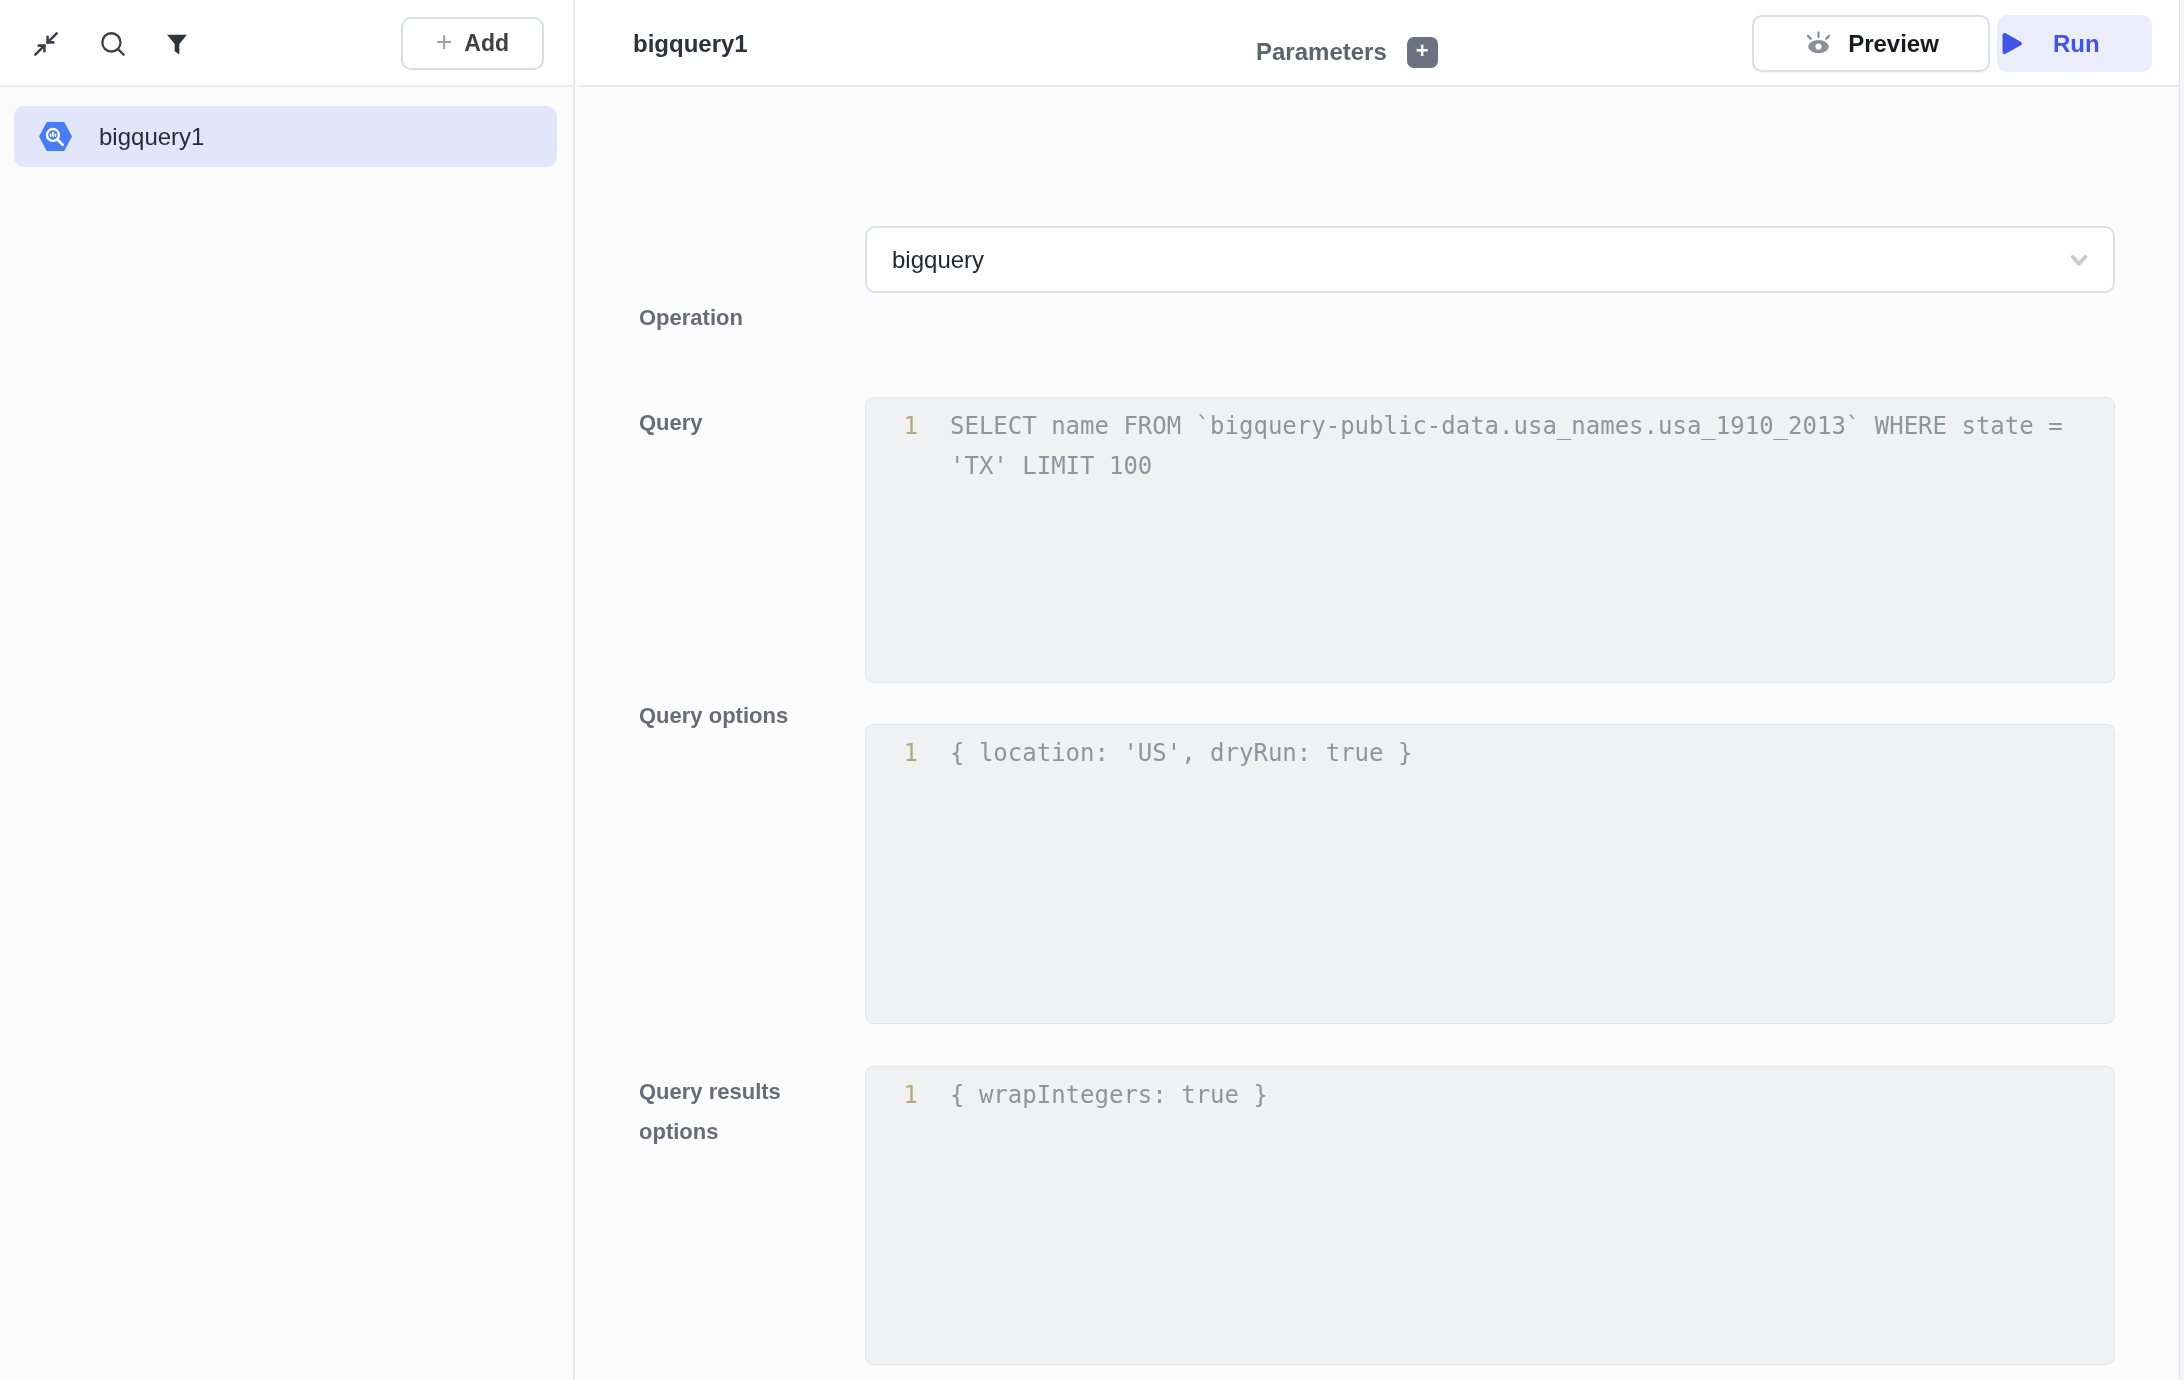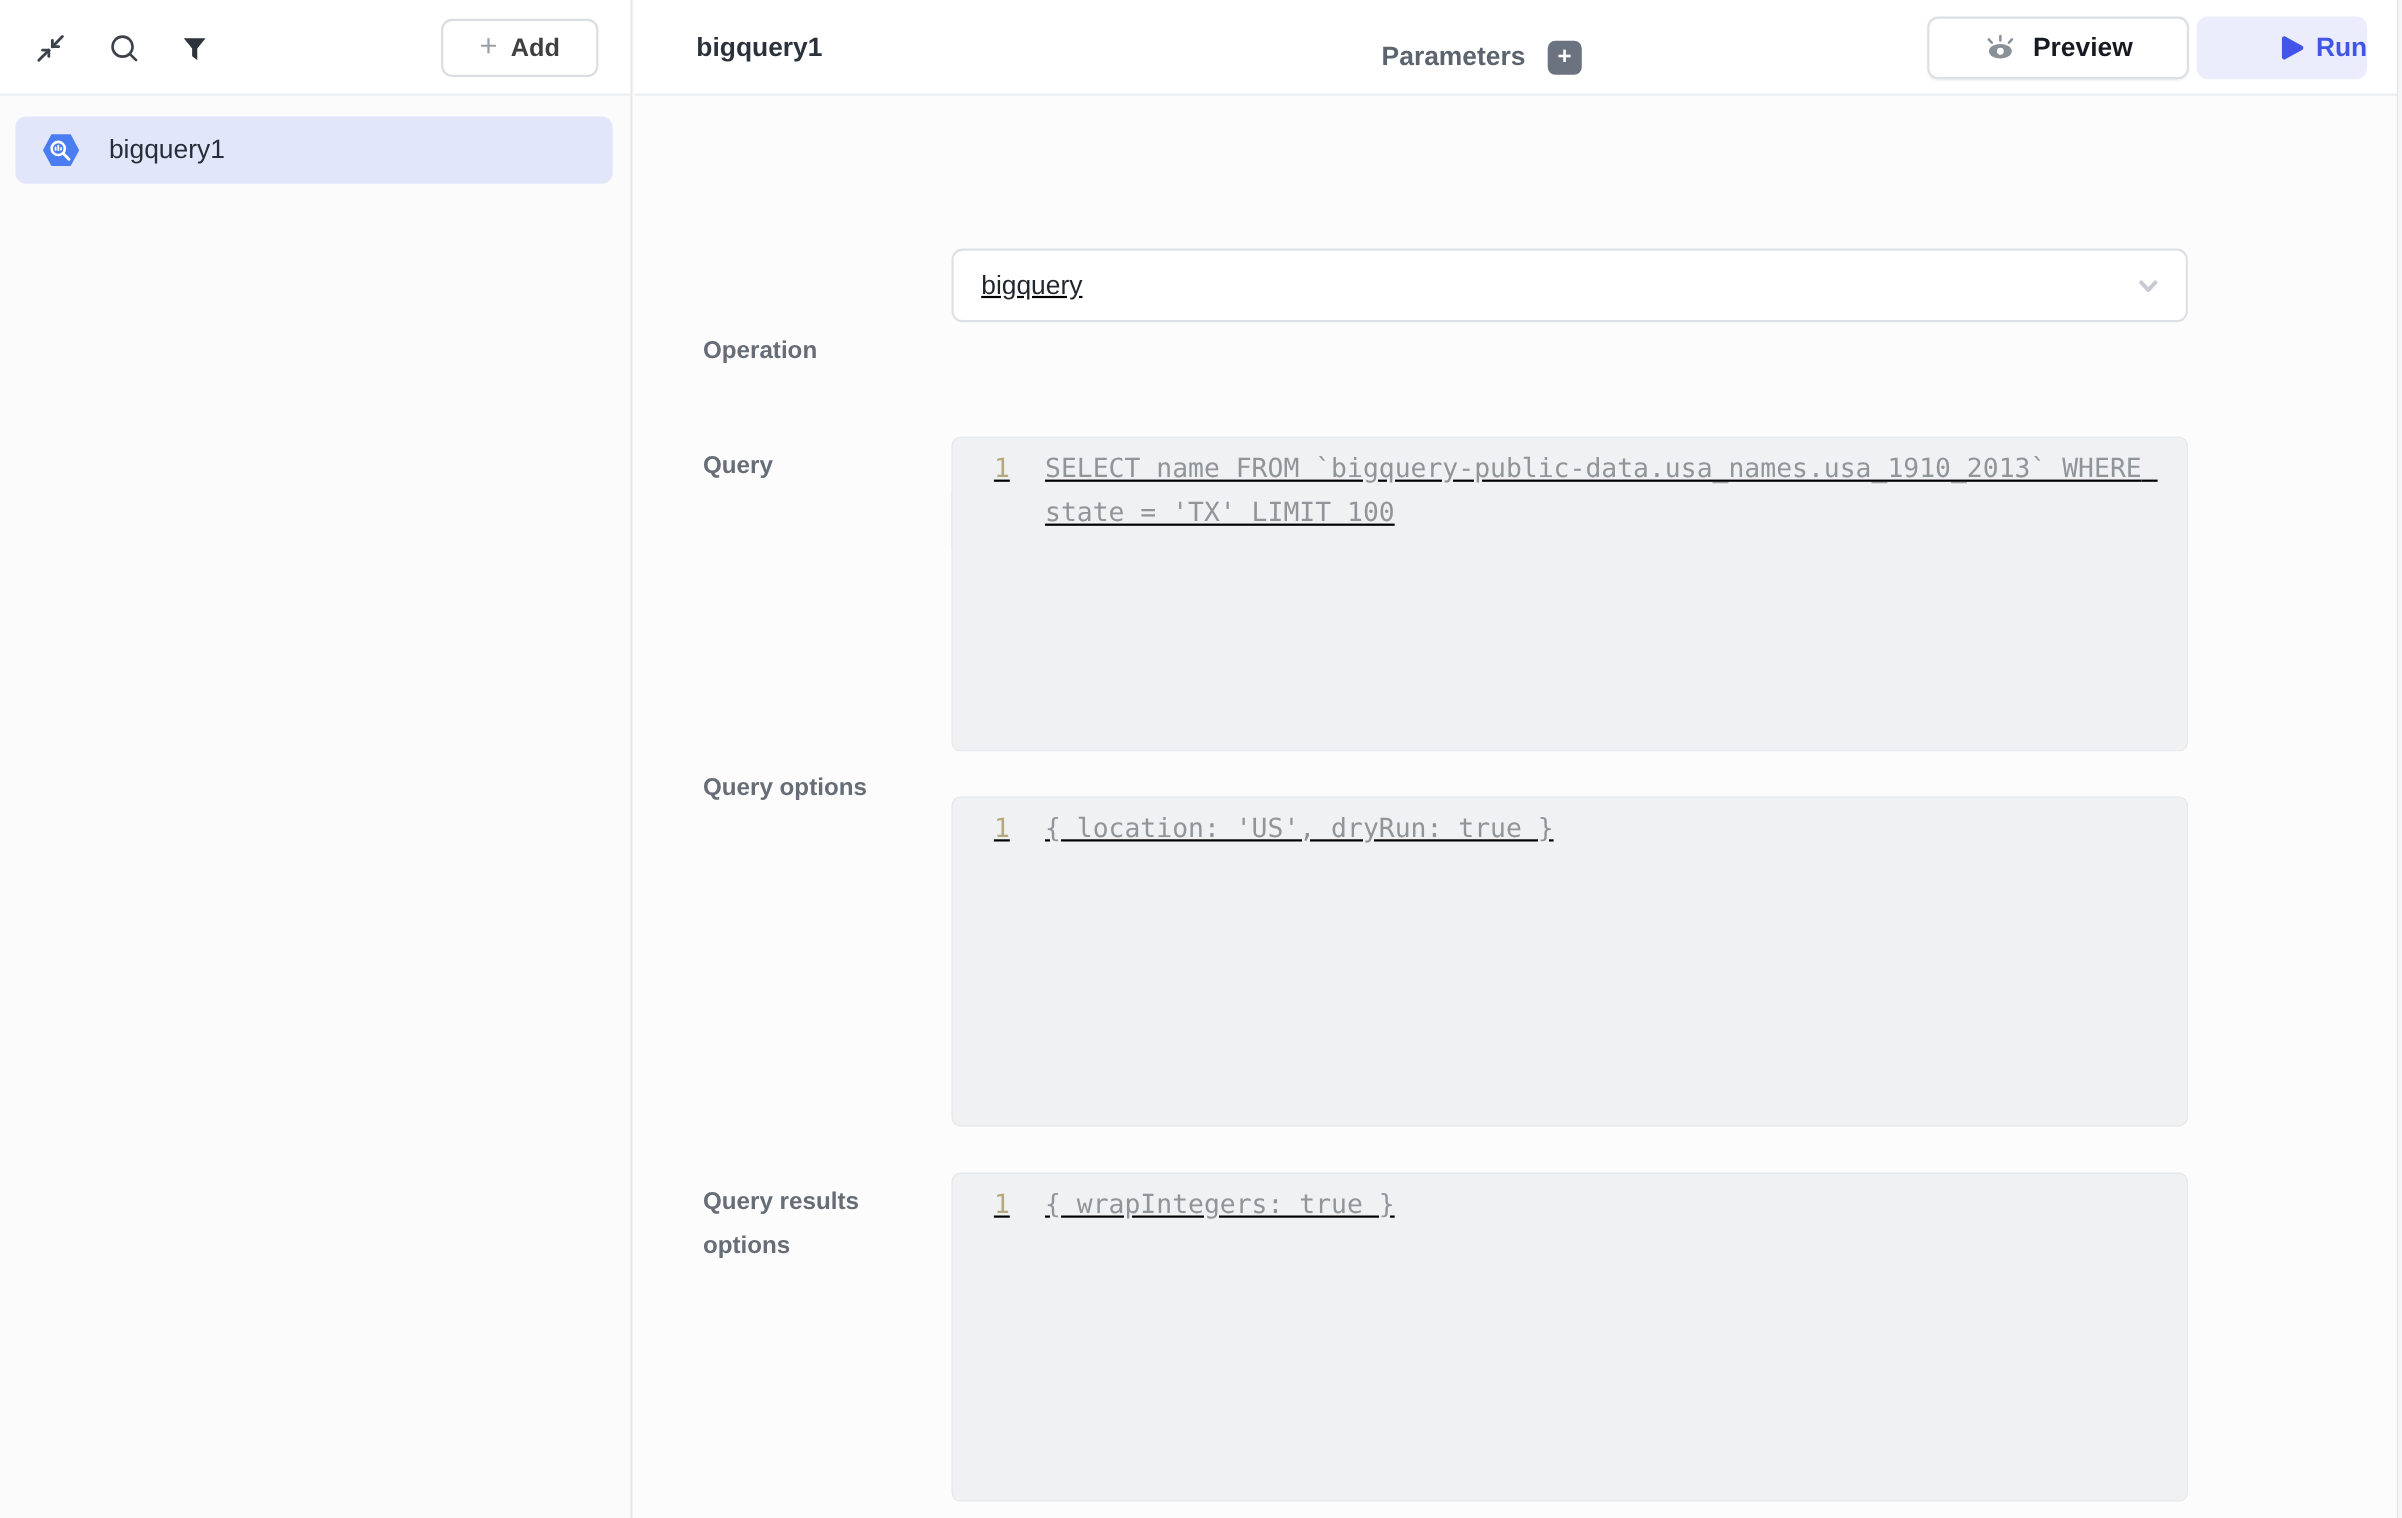--- a/index.html
+++ b/index.html
@@ -36,27 +36,27 @@
   .params-label { font-size:24px; font-weight:600; color:#5c646f; }
   .params-add { width:31px; height:31px; background:#6b7280; border-radius:7px; color:#ffffff;
                 display:flex; align-items:center; justify-content:center; font-size:22px; font-weight:700;
                 line-height:1; cursor:pointer; padding-bottom:2px; }
   .header-actions { position:absolute; right:32px; top:15px; display:flex; gap:7px; }
   .preview-btn { width:238px; height:57px; background:#ffffff; border:2px solid #dcdfe3; border-radius:10px;
                  display:flex; align-items:center; justify-content:center; gap:14px; cursor:pointer;
                  box-shadow:0 1px 2px rgba(16,24,40,0.05); }
   .preview-label { font-size:24px; font-weight:700; color:#171b21; }
   .run-btn { width:155px; height:57px; background:#ebedfc; border:none; border-radius:10px;
-             display:flex; align-items:center; justify-content:flex-end; gap:9px; cursor:pointer;padding-left:20px; }
+             display:flex; align-items:center; justify-content:flex-start; gap:29px; cursor:pointer; }
   .run-label { font-size:24px; font-weight:700; color:#4355e8; }
 
   
   .field-label { position:absolute; left:62px; width:212px; font-size:22px; font-weight:600;
                  color:#676d76; line-height:40px; }
-  .control { position:absolute; left:288px; width:1124px;text-decoration:underline; }
+  .control { position:absolute; left:288px; width:1250px; }
   .dropdown { height:67px; background:#ffffff; border:2px solid #dde1e6; border-radius:10px;
               display:flex; align-items:center; padding:0 60px 0 25px; cursor:pointer; position:relative; }
   .dropdown-value { font-size:24px; color:#1f262e; }
   .chevron { position:absolute; right:18px; top:50%; transform:translateY(-50%); }
 
   .code-editor { background:#f0f1f3; border:1px solid #e4e6e9; border-radius:8px;
                  padding:8px 20px 0 0; cursor:text; overflow:hidden; }
   .code-row { display:flex; align-items:flex-start; }
   .gutter { flex:0 0 52px; text-align:right; font-family:"DejaVu Sans Mono", monospace;
             font-size:24px; line-height:40px; color:#b6a77d; }

